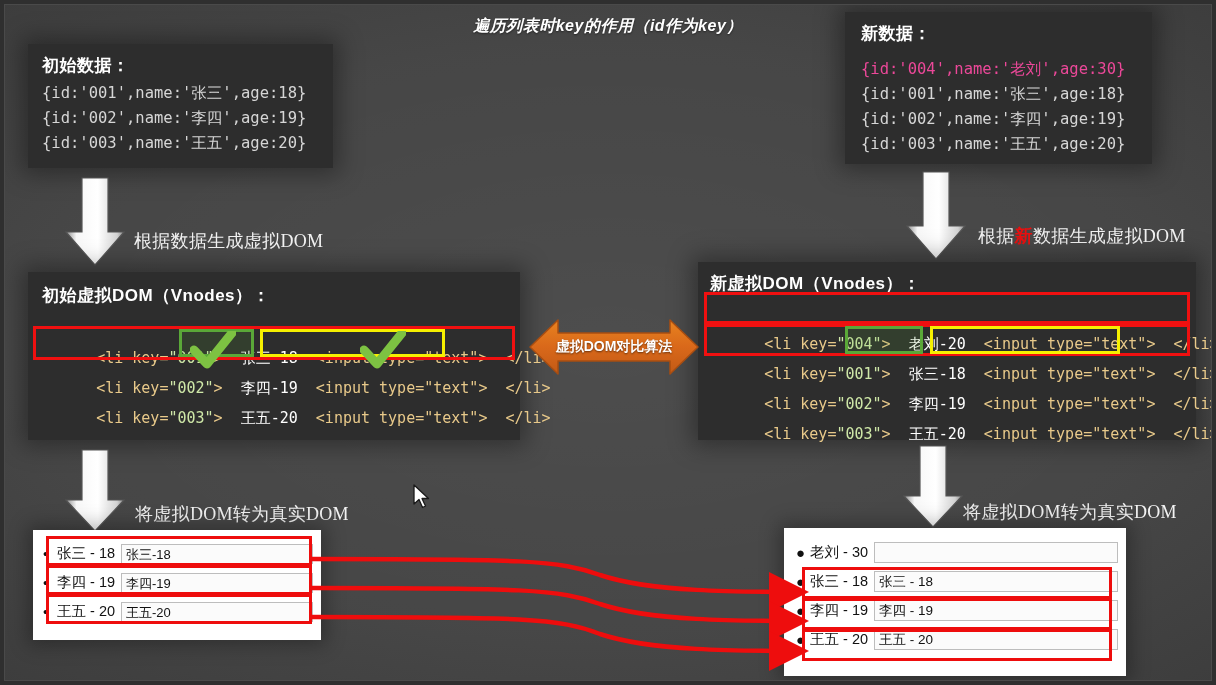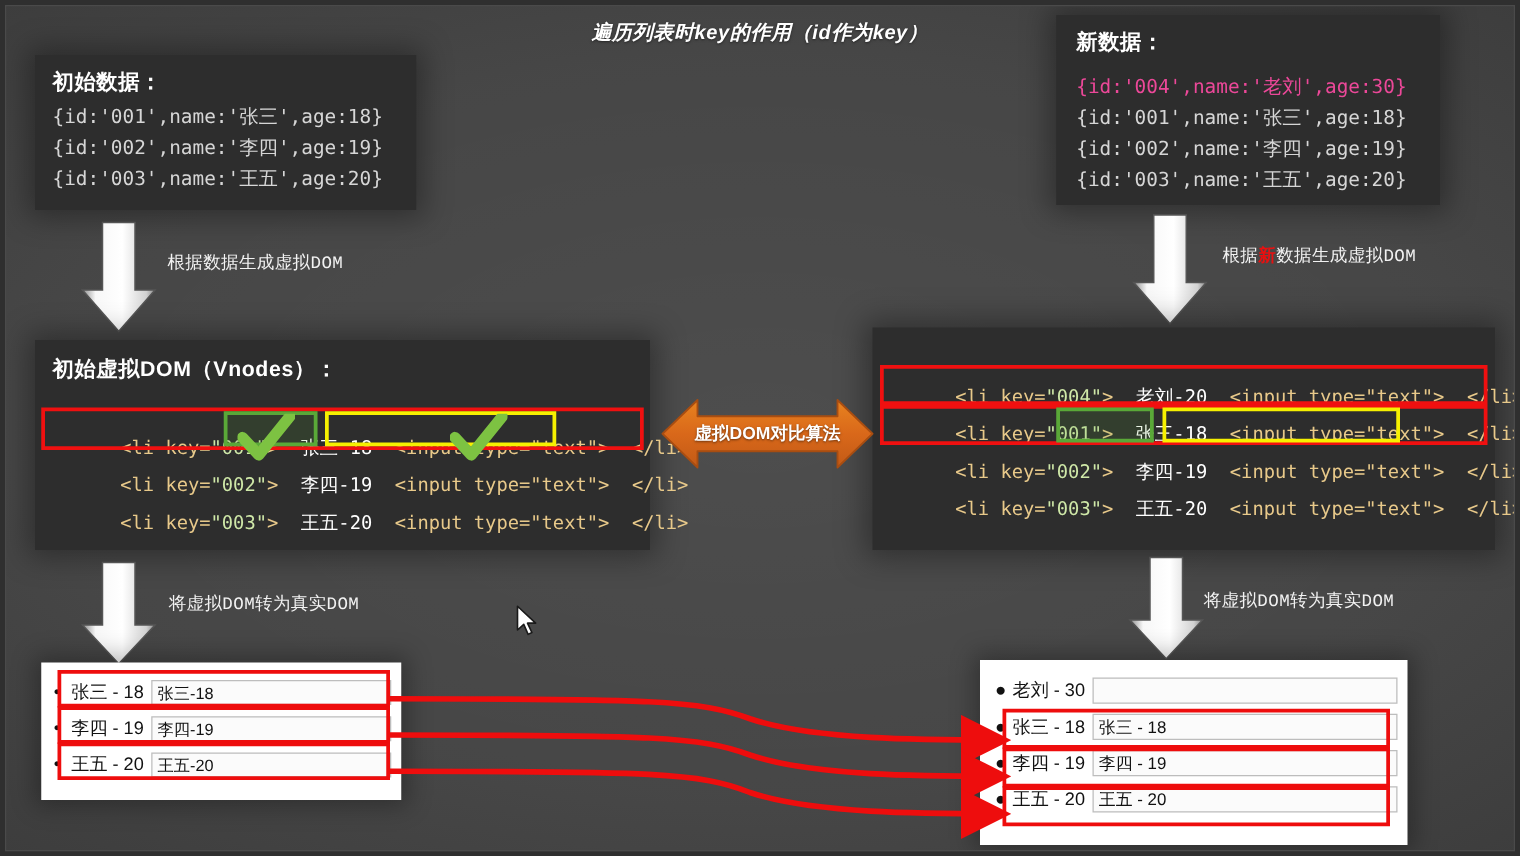--- a/index.html
+++ b/index.html
@@ -81,24 +81,25 @@
   .hl-green  { border: 3px solid #5aa838; background: rgba(90,168,56,0.14); }
   .hl-yellow { border: 3px solid #f6f000; }
 
   
   .warrow { position: absolute; }
   .warrow svg { display:block; }
 
   .arrow-label {
     position: absolute;
     color: #f2f2f2;
-    font-size: 14px;
-    font-family: Liberation Mono, monospace;
+    font-size: 18px;
+    font-family: Liberation Serif, serif;
     white-space: nowrap;
     letter-spacing: .3px;
+    margin-top: 28px;
   }
   .arrow-label .red-char { color: #e81010; font-weight: bold; }
 
   
   #diff-arrow { position:absolute; left: 528px; top: 316px; width: 172px; height: 62px; }
   #diff-arrow .lbl {
     position:absolute; left:0; top:0; width:100%; height:100%;
     display:flex; align-items:center; justify-content:center;
     color:#ffffff; font-weight:bold; font-size:14px; letter-spacing:0px;
     font-family:"Liberation Sans","DejaVu Sans",sans-serif;
@@ -232,20 +233,21 @@
   </div>
 
   <svg class="check" style="left:190px; top:331px;" width="46" height="40" viewBox="0 0 46 40">
     <path d="M4,19 L17,33 L42,2" stroke="#7dc242" stroke-width="9" fill="none" stroke-linecap="round" stroke-linejoin="round"></path>
   </svg>
   <svg class="check" style="left:360px; top:331px;" width="46" height="40" viewBox="0 0 46 40">
     <path d="M4,19 L17,33 L42,2" stroke="#7dc242" stroke-width="9" fill="none" stroke-linecap="round" stroke-linejoin="round"></path>
   </svg>
 
   <div class="code-panel" id="vnodes-new">
+    <div class="panel-title" style="margin-bottom:4px;">新虚拟DOM（Vnodes）：</div>
     <div class="vline">
       <span class="t-tag">&lt;li </span><span class="t-attr">key=</span><span class="t-val">"<span>004</span>"</span><span class="t-tag">&gt;</span><span class="t-txt">  <span>老刘-20</span>  </span><span class="t-tag">&lt;input type="text"&gt;</span><span class="t-tag">  </span><span class="t-tag">&lt;/li&gt;</span>
     </div>
     <div class="vline">
       <span class="t-tag">&lt;li </span><span class="t-attr">key=</span><span class="t-val">"<span>001</span>"</span><span class="t-tag">&gt;</span><span class="t-txt">  <span>张三-18</span>  </span><span class="t-tag">&lt;input type="text"&gt;</span><span class="t-tag">  </span><span class="t-tag">&lt;/li&gt;</span>
     </div>
     <div class="vline">
       <span class="t-tag">&lt;li </span><span class="t-attr">key=</span><span class="t-val">"<span>002</span>"</span><span class="t-tag">&gt;</span><span class="t-txt">  <span>李四-19</span>  </span><span class="t-tag">&lt;input type="text"&gt;</span><span class="t-tag">  </span><span class="t-tag">&lt;/li&gt;</span>
     </div>
     <div class="vline">

